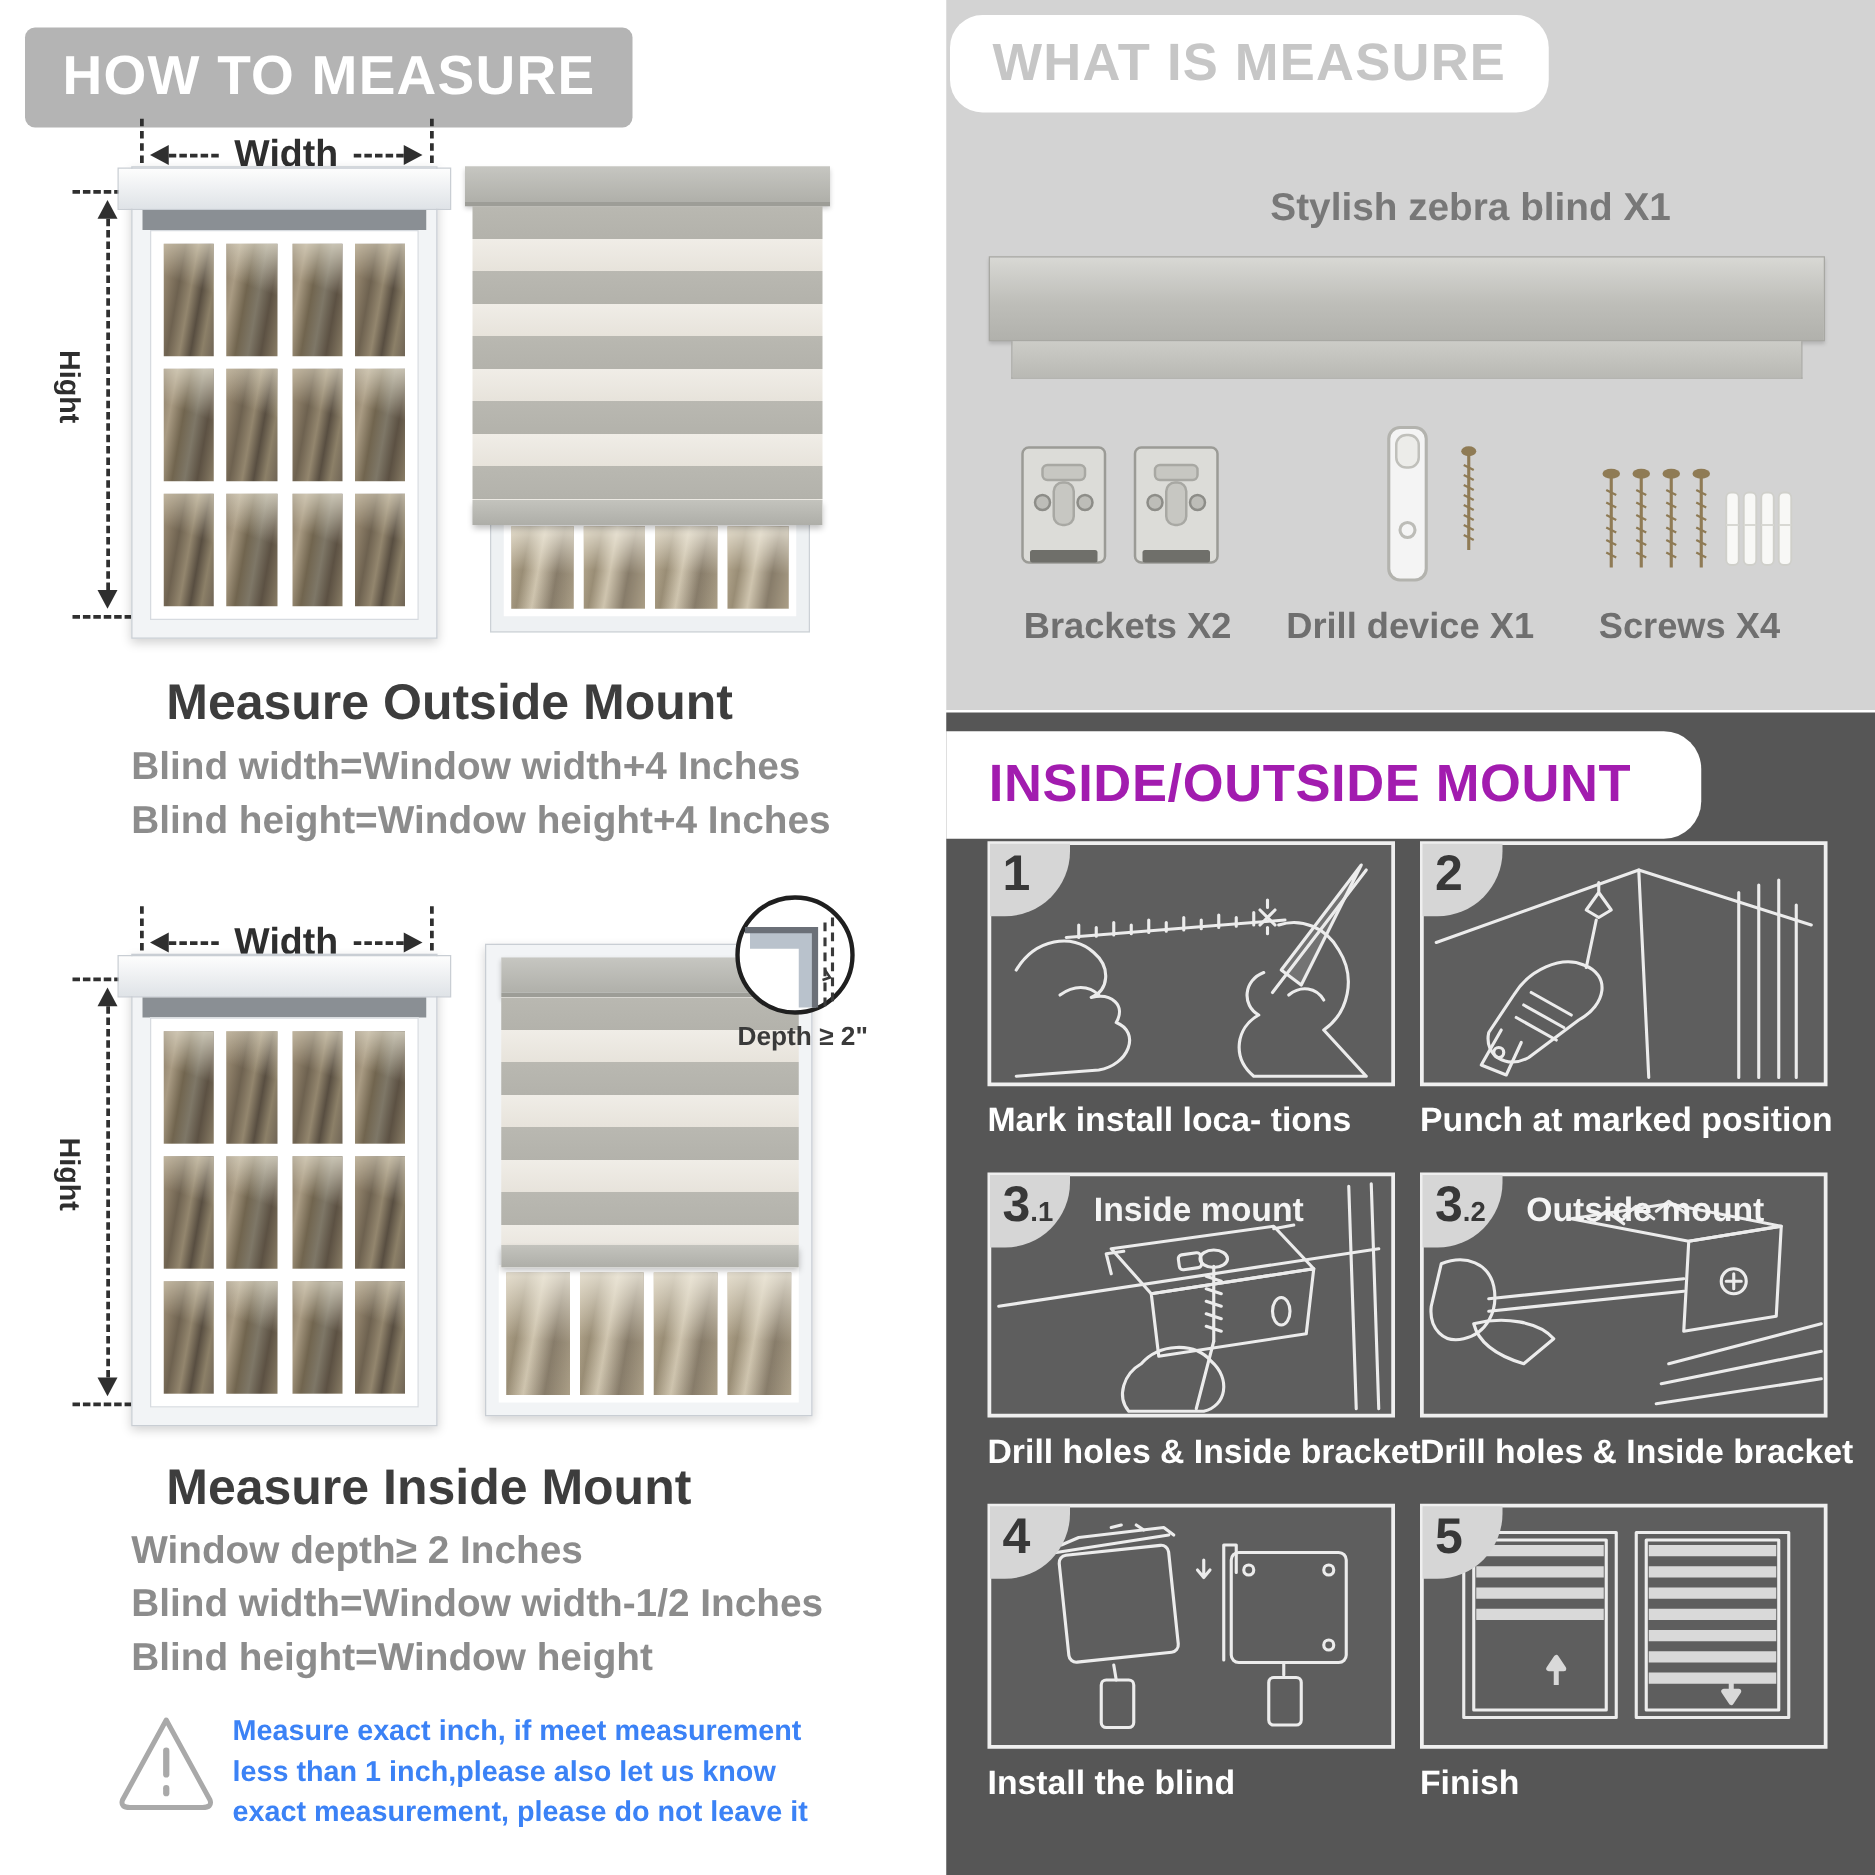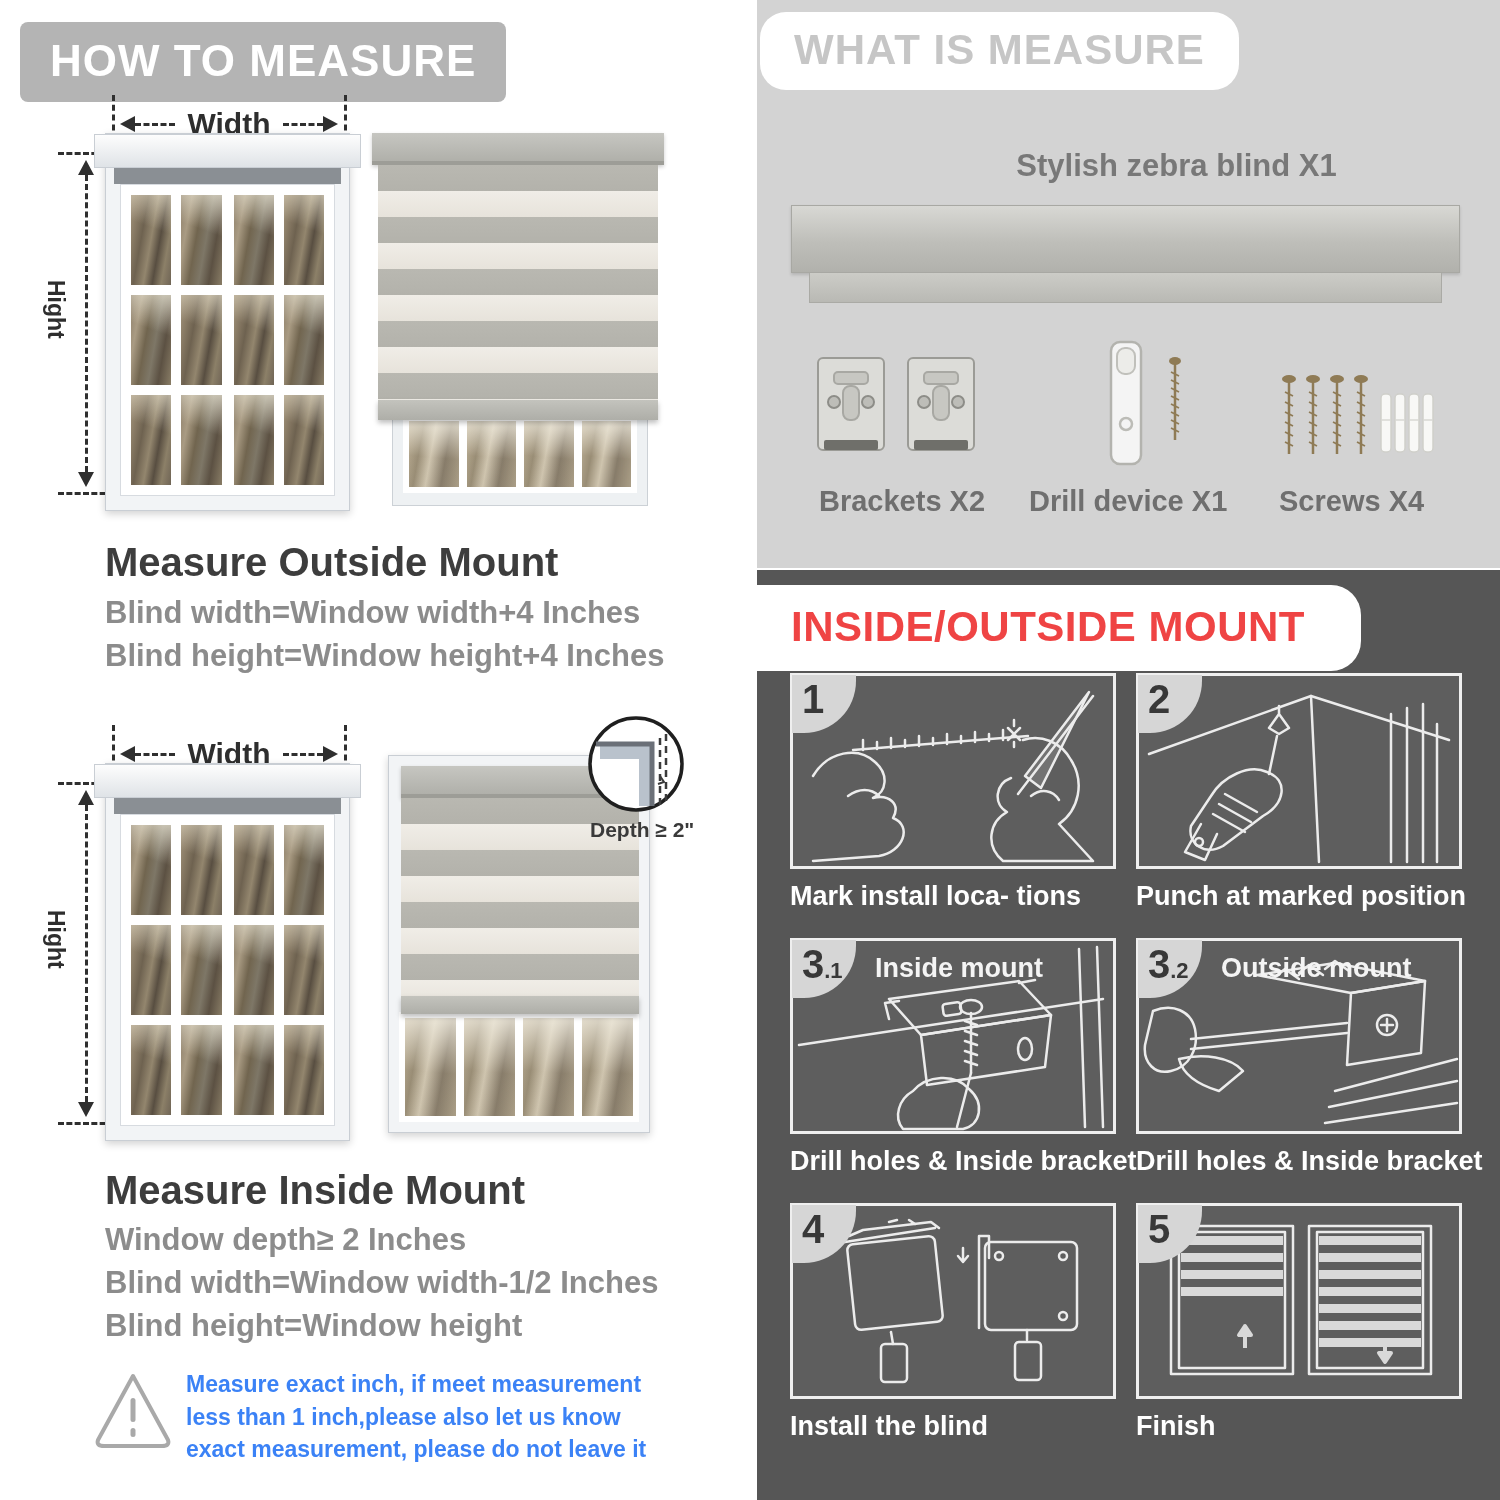--- a/index.html
+++ b/index.html
@@ -46,21 +46,21 @@
   .harrow .ah-r { width:0; height:0; border:8px solid transparent; border-left:15px solid #2f2f2f; }
   .harrow .lbl { padding:0 12px; font-size:30px; font-weight:bold; }
   .varrow { position:absolute; display:flex; flex-direction:column; align-items:center; }
   .varrow .shaft { flex:1; width:0; border-left:3px dashed #2f2f2f; }
   .varrow .ah-u { width:0; height:0; border:8px solid transparent; border-bottom:15px solid #2f2f2f; }
   .varrow .ah-d { width:0; height:0; border:8px solid transparent; border-top:15px solid #2f2f2f; }
   .vdash { position:absolute; width:0; border-left:3px dashed #2f2f2f; }
   .hdash { position:absolute; height:0; border-top:3px dashed #2f2f2f; }
   .vlabel { position:absolute; writing-mode:vertical-rl; font-size:23px; font-weight:bold; color:#2e2e2e; }
 
-  .m-title { position:absolute; font-size:40px; font-weight:bold; color:#3d3d3d; }
+  .m-title { position:absolute; font-size:40px; font-weight:bold; color:#3d3d3d;margin-left:28px; }
   .m-line  { position:absolute; font-size:31px; font-weight:bold; color:#8c8c8c; }
 
   .depth-lbl { position:absolute; font-size:21px; font-weight:bold; color:#3a3a3a; white-space:nowrap; }
 
   .warn-text { position:absolute; font-size:23px; font-weight:600; color:#3b82f6; line-height:1.42; width:470px; }
 
   
   .right-light { position:absolute; left:757px; top:0; width:743px; height:568px; background:#d3d3d3; }
   .hdr-white-light {
     position:absolute; left:3px; top:12px; background:#fff; color:#c6c6c6;
@@ -69,21 +69,21 @@
   }
   .product-lbl { position:absolute; width:100%; text-align:center; top:148px; font-size:31px; font-weight:bold; color:#787878;margin-left:48px; }
   .rail-main { position:absolute; left:34px; right:40px; top:205px; height:68px;
       background:linear-gradient(#d8d8d4,#bebeb9 55%,#b1b1ac); border:1px solid #a8a8a3; box-shadow:0 2px 3px rgba(0,0,0,.15); }
   .rail-sub { position:absolute; left:52px; right:58px; top:273px; height:30px;
       background:linear-gradient(#ccccc7,#b9b9b4); border:1px solid #aaaaa5; border-top:none; }
   .item-cap { position:absolute; font-size:29px; font-weight:bold; color:#6f6f6f; top:485px; white-space:nowrap; }
 
   .right-dark { position:absolute; left:757px; top:570px; width:743px; height:930px; background:#565656; }
   .hdr-white-dark {
-    position:absolute; left:0; top:15px; background:#fff; color:#ef4444;
+    position:absolute; left:0; top:15px; background:#fff; color:#a21caf;
     font-size:42px; font-weight:bold; letter-spacing:.5px;
     padding:18px 56px 20px 34px; border-radius:0 30px 30px 0; white-space:nowrap;
   }
   .step { position:absolute; width:326px; }
   .panel { position:relative; width:326px; height:196px; background:#5e5e5e; border:3px solid #efefef; }
   .nbadge { position:absolute; left:-1px; top:-1px; width:64px; height:58px; background:#d6d6d6;
             border-radius:0 0 52px 0; color:#383838; font-weight:bold; padding:2px 0 0 10px; }
   .nbadge .n { font-size:40px; }
   .nbadge .s { font-size:22px; }
   .p-title { position:absolute; left:82px; top:12px; font-size:27px; font-weight:bold; color:#f4f4f4; }

